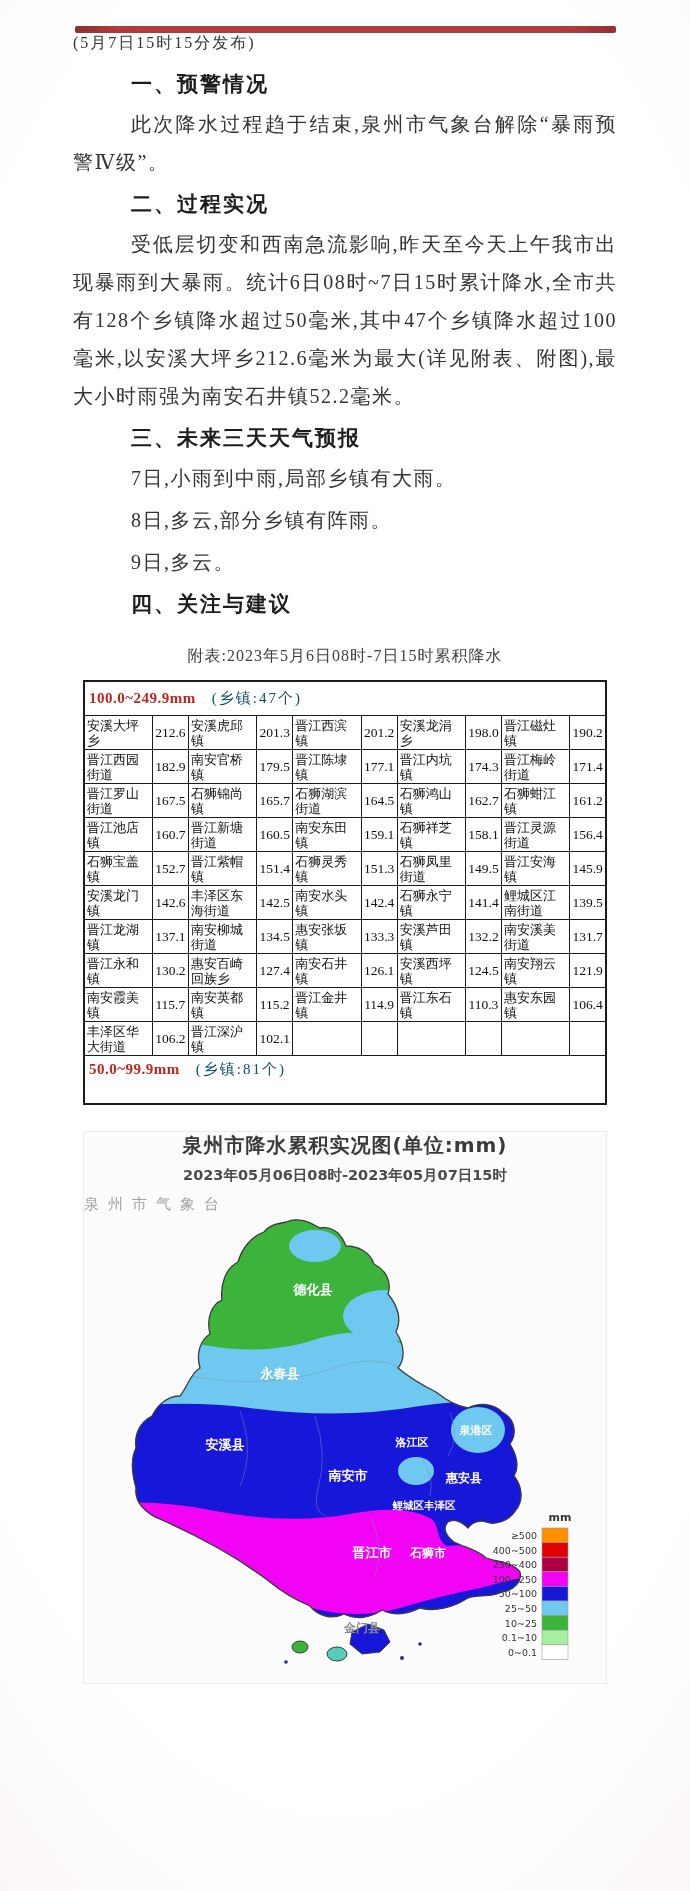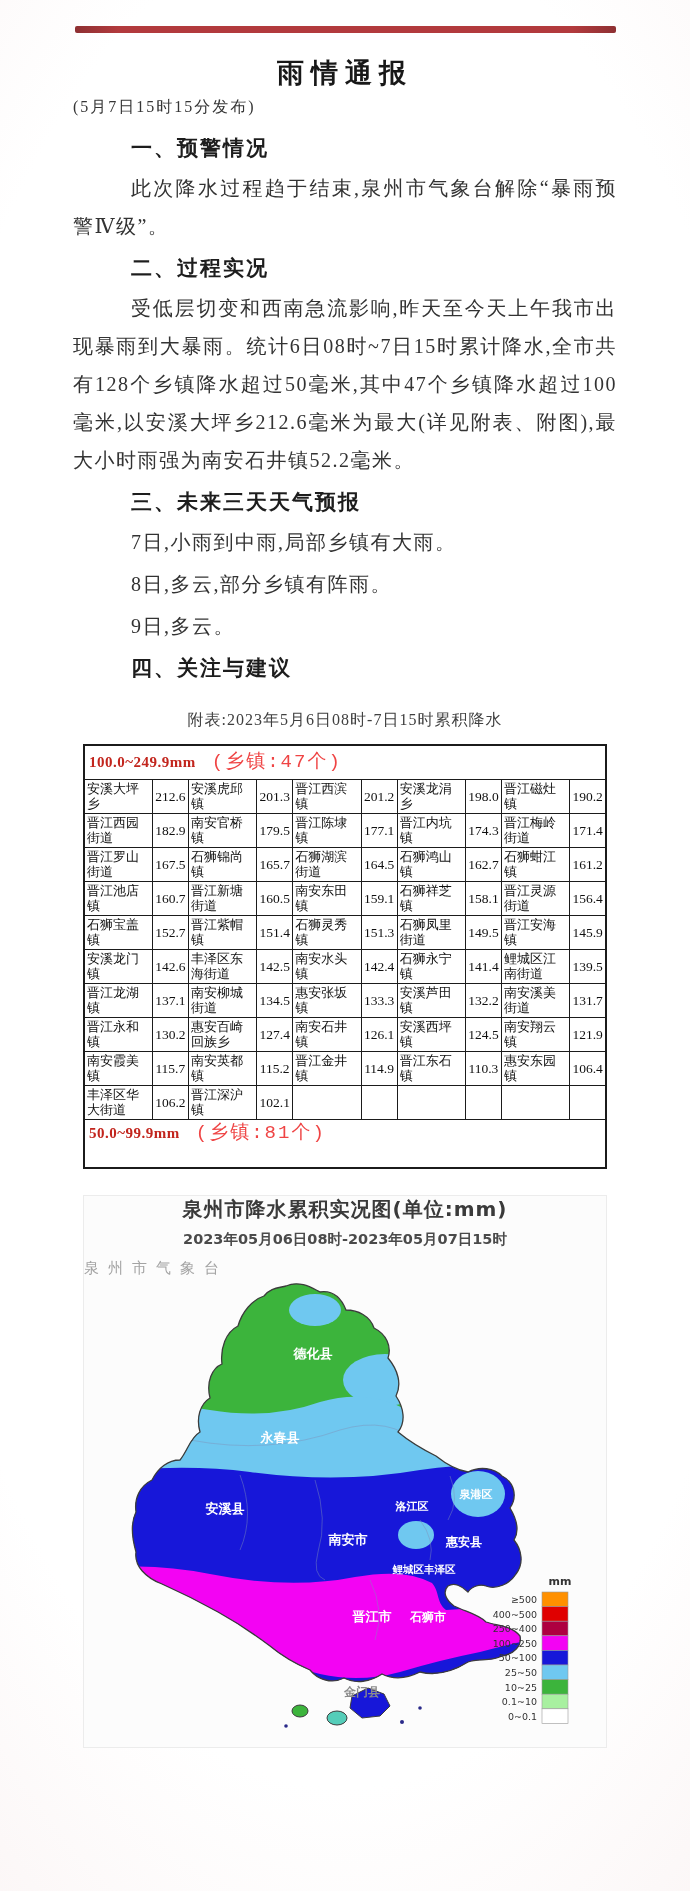--- a/index.html
+++ b/index.html
@@ -16,37 +16,36 @@
   .para{font-size:20px;line-height:38px;text-align:justify;text-indent:58px;margin:0 0 4px;letter-spacing:1.5px;color:#333;}
   .tcaption{text-align:center;font-size:16px;margin:28px 0 13px;letter-spacing:1px;color:#404040;}
   table{border-collapse:collapse;margin:0 auto;table-layout:fixed;width:524px;border:2px solid #1b1b1b;background:#fff;}
   td{border:1px solid #1b1b1b;font-size:13px;line-height:15px;padding:1px 2px;color:#101010;overflow:hidden;vertical-align:middle;}
   td.n{text-align:left;}
   td.v{text-align:center;font-size:13.5px;}
   tr.data-row{height:34px;}
   tr.strip td{padding:9px 4px;}
   tr.strip-foot td{padding:6px 4px 26px;}
   .red{color:#c2251d;font-weight:bold;font-size:15px;letter-spacing:.5px;margin-right:16px;}
-  .note{font-size:19px;letter-spacing:2px;color:#ef4444;font-family:Liberation Mono, monospace;}
+  .note{font-size:15px;letter-spacing:2px;color:#0c4a6e;}
   .map-box{width:522px;margin:26px auto 0;background:#fcfcfc;border:1px solid #ececec;padding:0 0 4px;}
   .map-title{font-family:"DejaVu Sans","Liberation Sans",sans-serif;font-weight:bold;font-size:20px;text-align:center;color:#3a3a3a;letter-spacing:1px;}
   .map-sub{font-family:"DejaVu Sans","Liberation Sans",sans-serif;font-size:14.5px;text-align:center;color:#4a4a4a;margin-top:7px;font-weight:bold;}
   .map-wm{font-size:15px;color:#a3a3a3;text-align:left;letter-spacing:9px;margin:10px 0 2px;}
   svg{display:block;margin:0 auto;}
   .lbl{font-family:"DejaVu Sans","Liberation Sans",sans-serif;font-weight:bold;fill:#ffffff;}
   .leg{font-family:"DejaVu Sans","Liberation Sans",sans-serif;fill:#333;}
   .bline{fill:none;stroke:#7f90b8;stroke-width:.7;opacity:.65;}
 </style>
 </head>
 <body>
 
 <div class="redbar"></div>
 
 <div class="doc">
-  <div class="title">雨情通报</div>
   <div class="subtitle">(5月7日15时15分发布)</div>
 
   <div id="sections">
       <div>
         <div class="sec-h">一、预警情况</div>
         <p class="para">此次降水过程趋于结束,泉州市气象台解除“暴雨预警Ⅳ级”。</p>
       </div>
       <div>
         <div class="sec-h">二、过程实况</div>
         <p class="para">受低层切变和西南急流影响,昨天至今天上午我市出现暴雨到大暴雨。统计6日08时~7日15时累计降水,全市共有128个乡镇降水超过50毫米,其中47个乡镇降水超过100毫米,以安溪大坪乡212.6毫米为最大(详见附表、附图),最大小时雨强为南安石井镇52.2毫米。</p>

